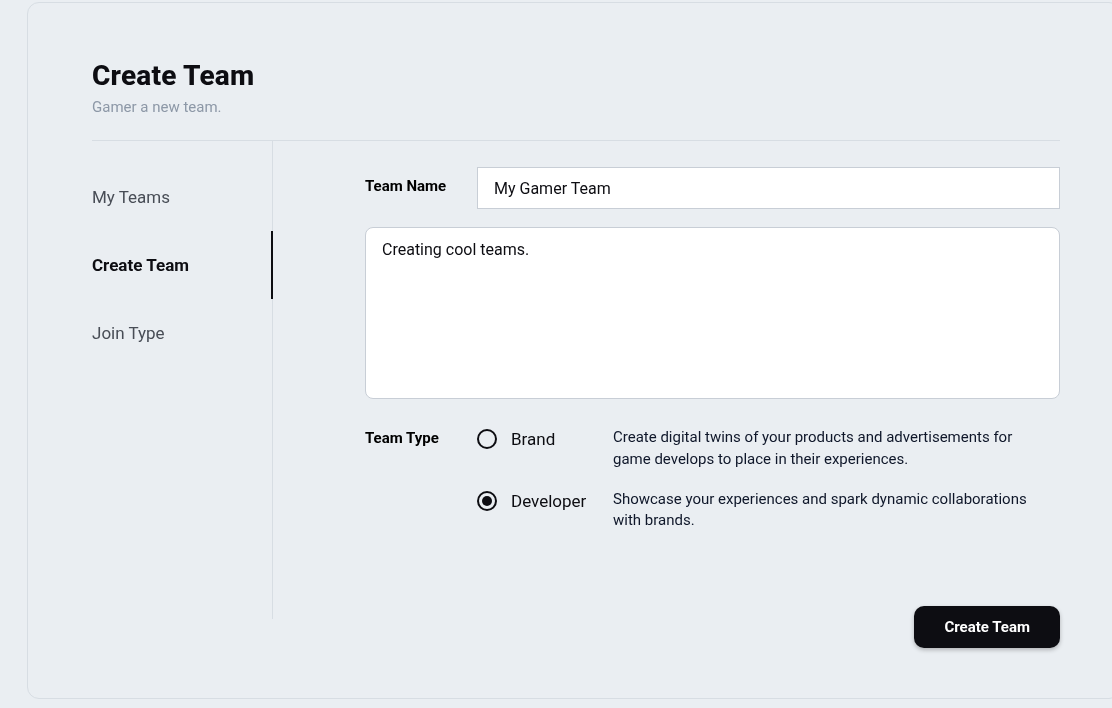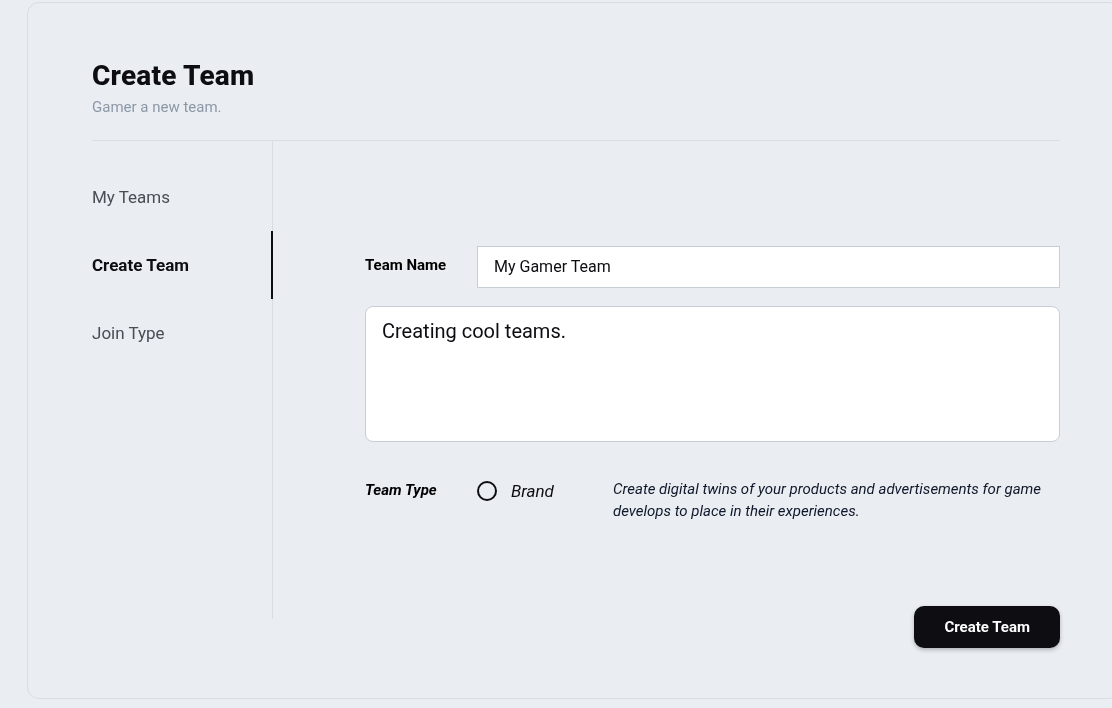--- a/index.html
+++ b/index.html
@@ -30,21 +30,21 @@
       font-size: 15px;
       color: #8d98a7;
     }
     .divider {
       margin-top: 24px;
       border: none;
       border-top: 1px solid #d7dde3;
     }
     .content {
       display: flex;
-      align-items: center;
+      align-items: flex-start;
       margin-top: 0;
     }
     .sidebar {
       width: 181px;
       padding-top: 22px;
       border-right: 1px solid #d7dde3;
       min-height: 478px;
       position: relative;
     }
     .nav-item {
@@ -91,26 +91,26 @@
       border: 1px solid #c8ced6;
       border-radius: 0;
       background: #ffffff;
       padding: 0 16px;
       font-size: 16px;
       color: #0d0d12;
       font-family: inherit;
     }
     textarea.textarea-input {
       width: 100%;
-      height: 136px;
+      height: 172px;
       border: 1px solid #c8ced6;
       border-radius: 8px;
       background: #ffffff;
       padding: 12px 16px;
-      font-size: 20px;
+      font-size: 16px;
       color: #0d0d12;
       font-family: inherit;
       resize: none;
     }
     .radio-group {
       display: flex;
       flex-direction: column;
       gap: 18px;
       padding-top: 2px;
     }
@@ -205,33 +205,40 @@
           <input type="text" class="text-input" value="My Gamer Team" style="">
         </div>
       </div>
 
       <div class="row">
         <div class="input-col">
           <textarea class="textarea-input" style="">Creating cool teams.</textarea>
         </div>
       </div>
 
-      <div class="row" style="margin-top:31px;font-style:italic;">
+      <div class="row" style="margin-top:22px;">
         <div class="label-col" style="padding-top:4px;">Team Type</div>
         <div class="input-col">
           <div class="radio-group">
 
             <div class="radio-row">
               <div class="radio-left">
                 <span class="radio-circle"></span>
                 <span class="radio-label">Brand</span>
               </div>
               <div class="radio-desc">Create digital twins of your products and advertisements for game develops to place in their experiences.</div>
             </div>
 
+            <div class="radio-row">
+              <div class="radio-left">
+                <span class="radio-circle checked"></span>
+                <span class="radio-label">Developer</span>
+              </div>
+              <div class="radio-desc">Showcase your experiences and spark dynamic collaborations with brands.</div>
+            </div>
 
           </div>
         </div>
       </div>
 
     </div>
   </div>
 
   <div class="footer">
     <button class="primary-btn">Create Team</button>

